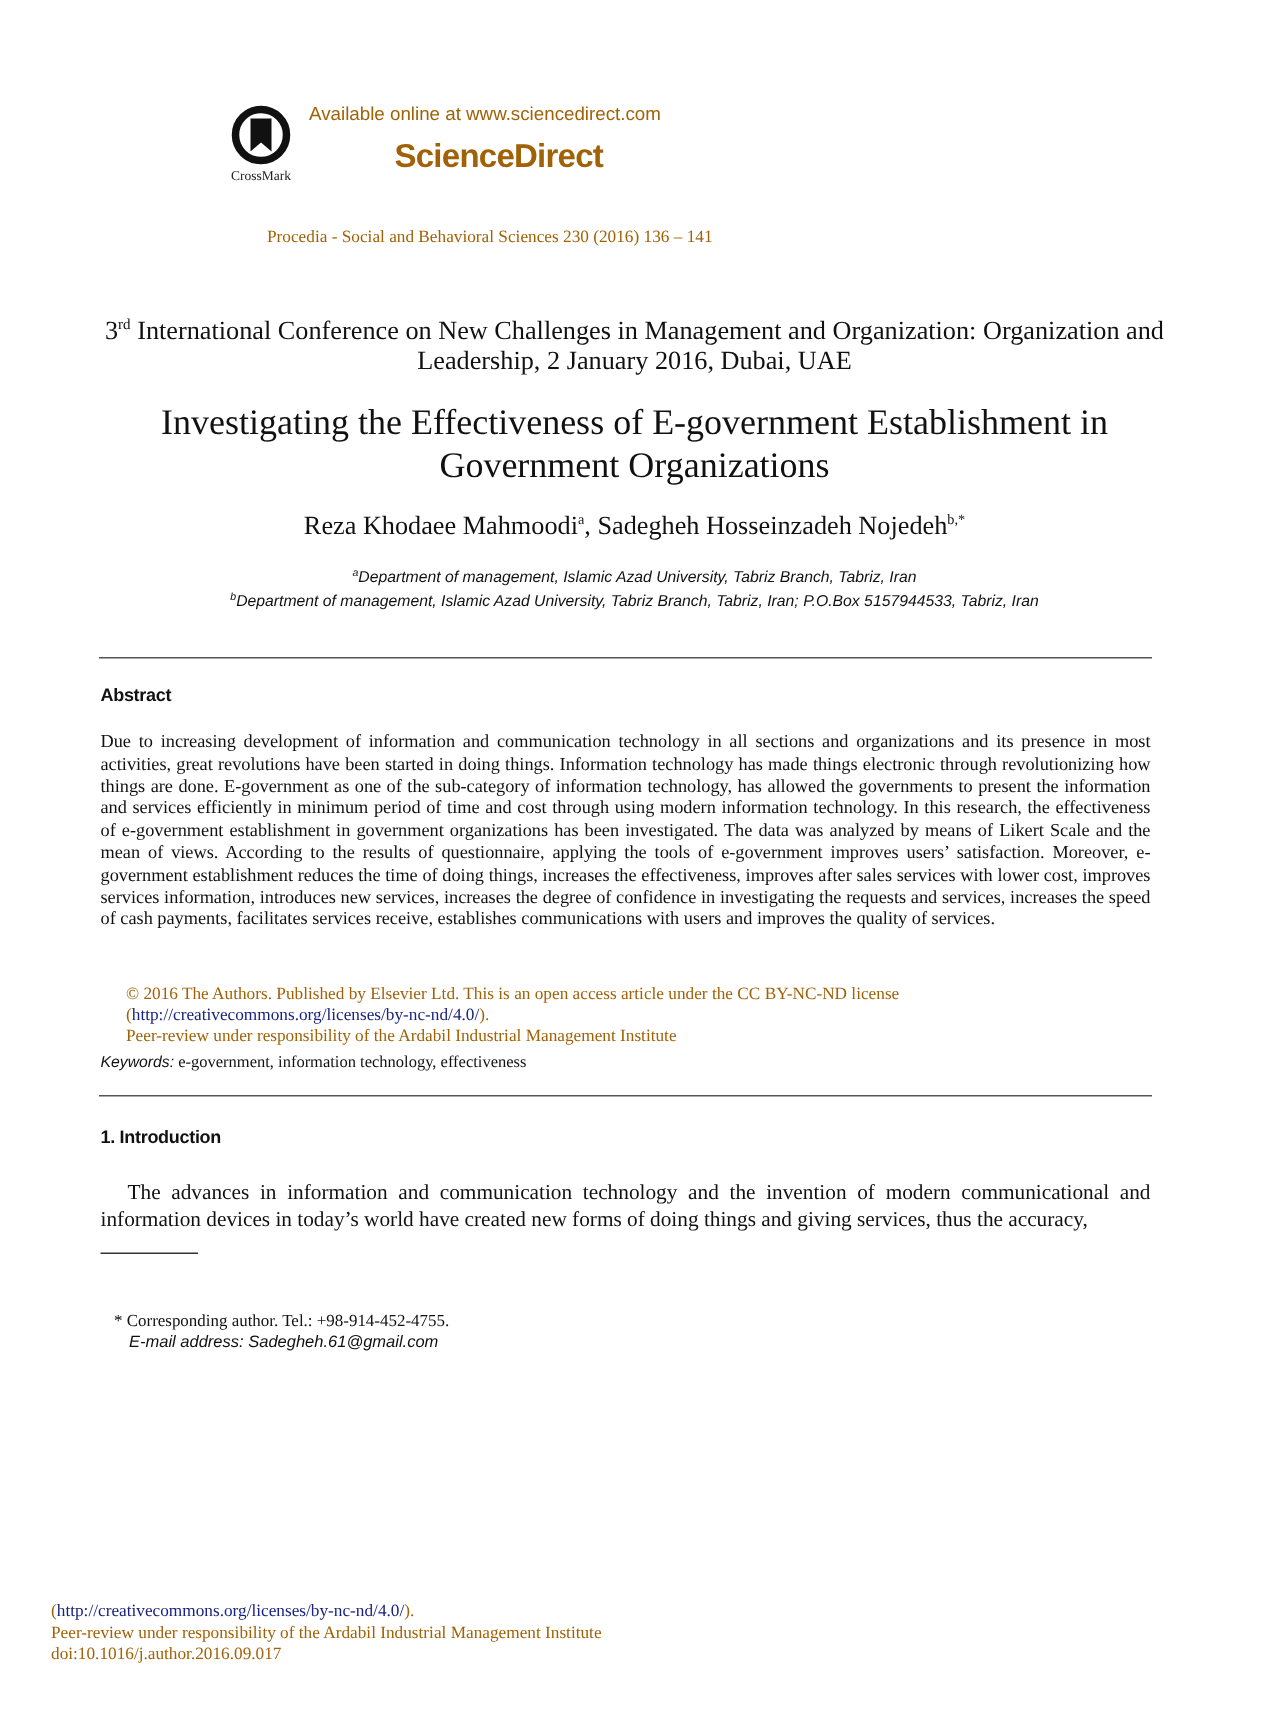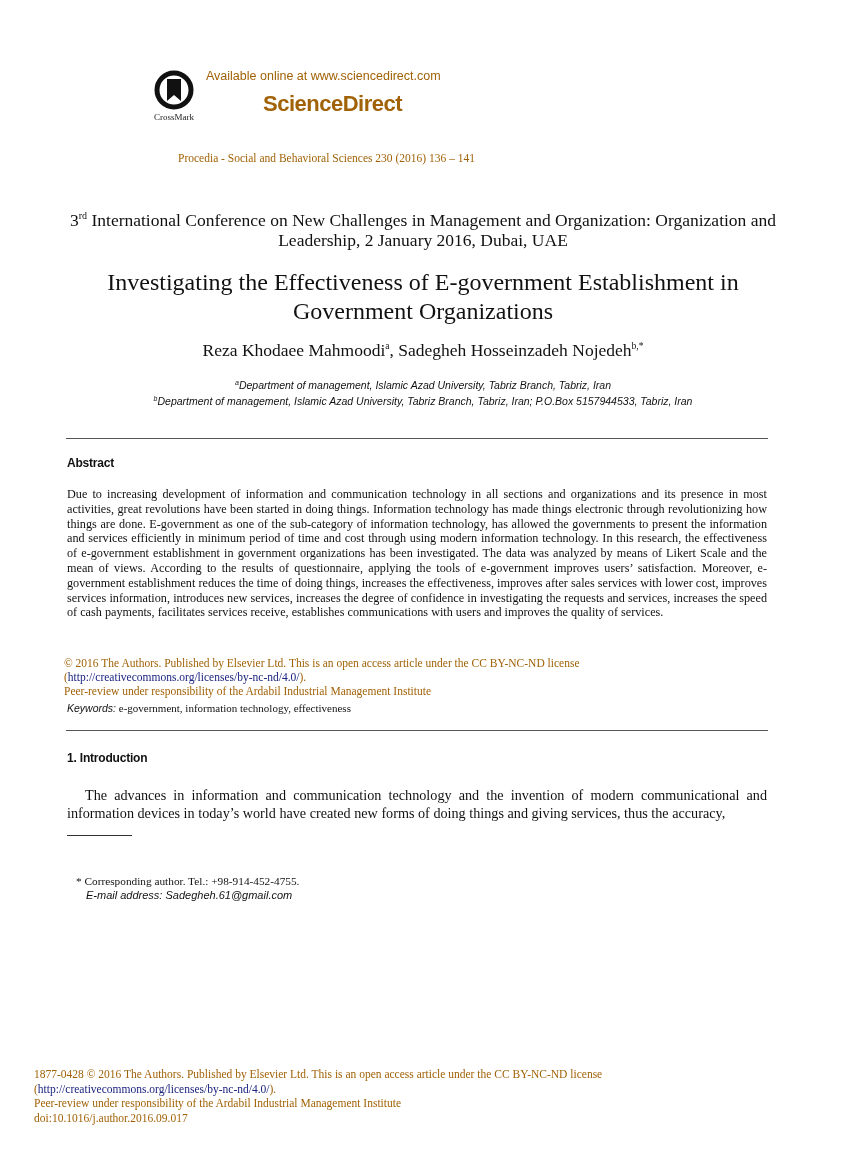--- a/index.html
+++ b/index.html
@@ -34,21 +34,21 @@
   .rule { left: 66px; width: 702px; height: 1px; background: #555; }
   #rule1 { top: 438px; }
   #rule2 { top: 730px; }
 
   .heading { font-size: 12px; font-weight: bold; left: 67px; letter-spacing: -0.2px; }
   #abstract-h { top: 456px; }
   #intro-h { top: 751px; }
 
   #abstract { left: 67px; top: 487px; width: 700px; font-size: 12.2px; line-height: 14.8px; text-align: justify; }
 
-  #license { left: 64px; top: 656px; font-size: 11.5px; line-height: 14px; }
+  #license { left: 84px; top: 656px; font-size: 11.5px; line-height: 14px; }
   #keywords { left: 67px; top: 702px; font-size: 11px; }
   #keywords .k-label { font-family: "Liberation Sans", sans-serif; font-style: italic; font-size: 10.5px; }
 
   #intro { left: 67px; top: 786px; width: 700px; font-size: 14.2px; line-height: 18px; text-align: justify; }
   #intro .indent { display: inline-block; width: 18px; }
 
   #footrule { left: 67px; top: 835px; width: 65px; height: 1px; background: #333; }
 
   #corr { left: 76px; top: 875px; font-size: 11.3px; }
   #email { left: 86px; top: 889px; font-size: 11px; font-style: italic; text-align: right; }
@@ -96,17 +96,16 @@
 
 <div id="intro-h" class="abs heading sans">1. Introduction</div>
 <div id="intro" class="abs serif"><span class="indent"></span><span>The advances in information and communication technology and the invention of modern communicational and information devices in today’s world have created new forms of doing things and giving services, thus the accuracy,</span></div>
 
 <div id="footrule" class="abs"></div>
 
 <div id="corr" class="abs serif">* Corresponding author. Tel.: +98-914-452-4755.</div>
 <div id="email" class="abs sans">E-mail address: Sadegheh.61@gmail.com</div>
 
 <div id="footer" class="abs serif">
-  <div class="yellow">1877-0428 © 2016 The Authors. Published by Elsevier Ltd. This is an open access article under the CC BY-NC-ND license</div>
   <div><span class="yellow">(</span><span class="link">http://creativecommons.org/licenses/by-nc-nd/4.0/</span><span class="yellow">).</span></div>
   <div class="yellow">Peer-review under responsibility of the Ardabil Industrial Management Institute</div>
   <div class="yellow">doi:10.1016/j.author.2016.09.017</div>
 </div>
 
 </body></html>

